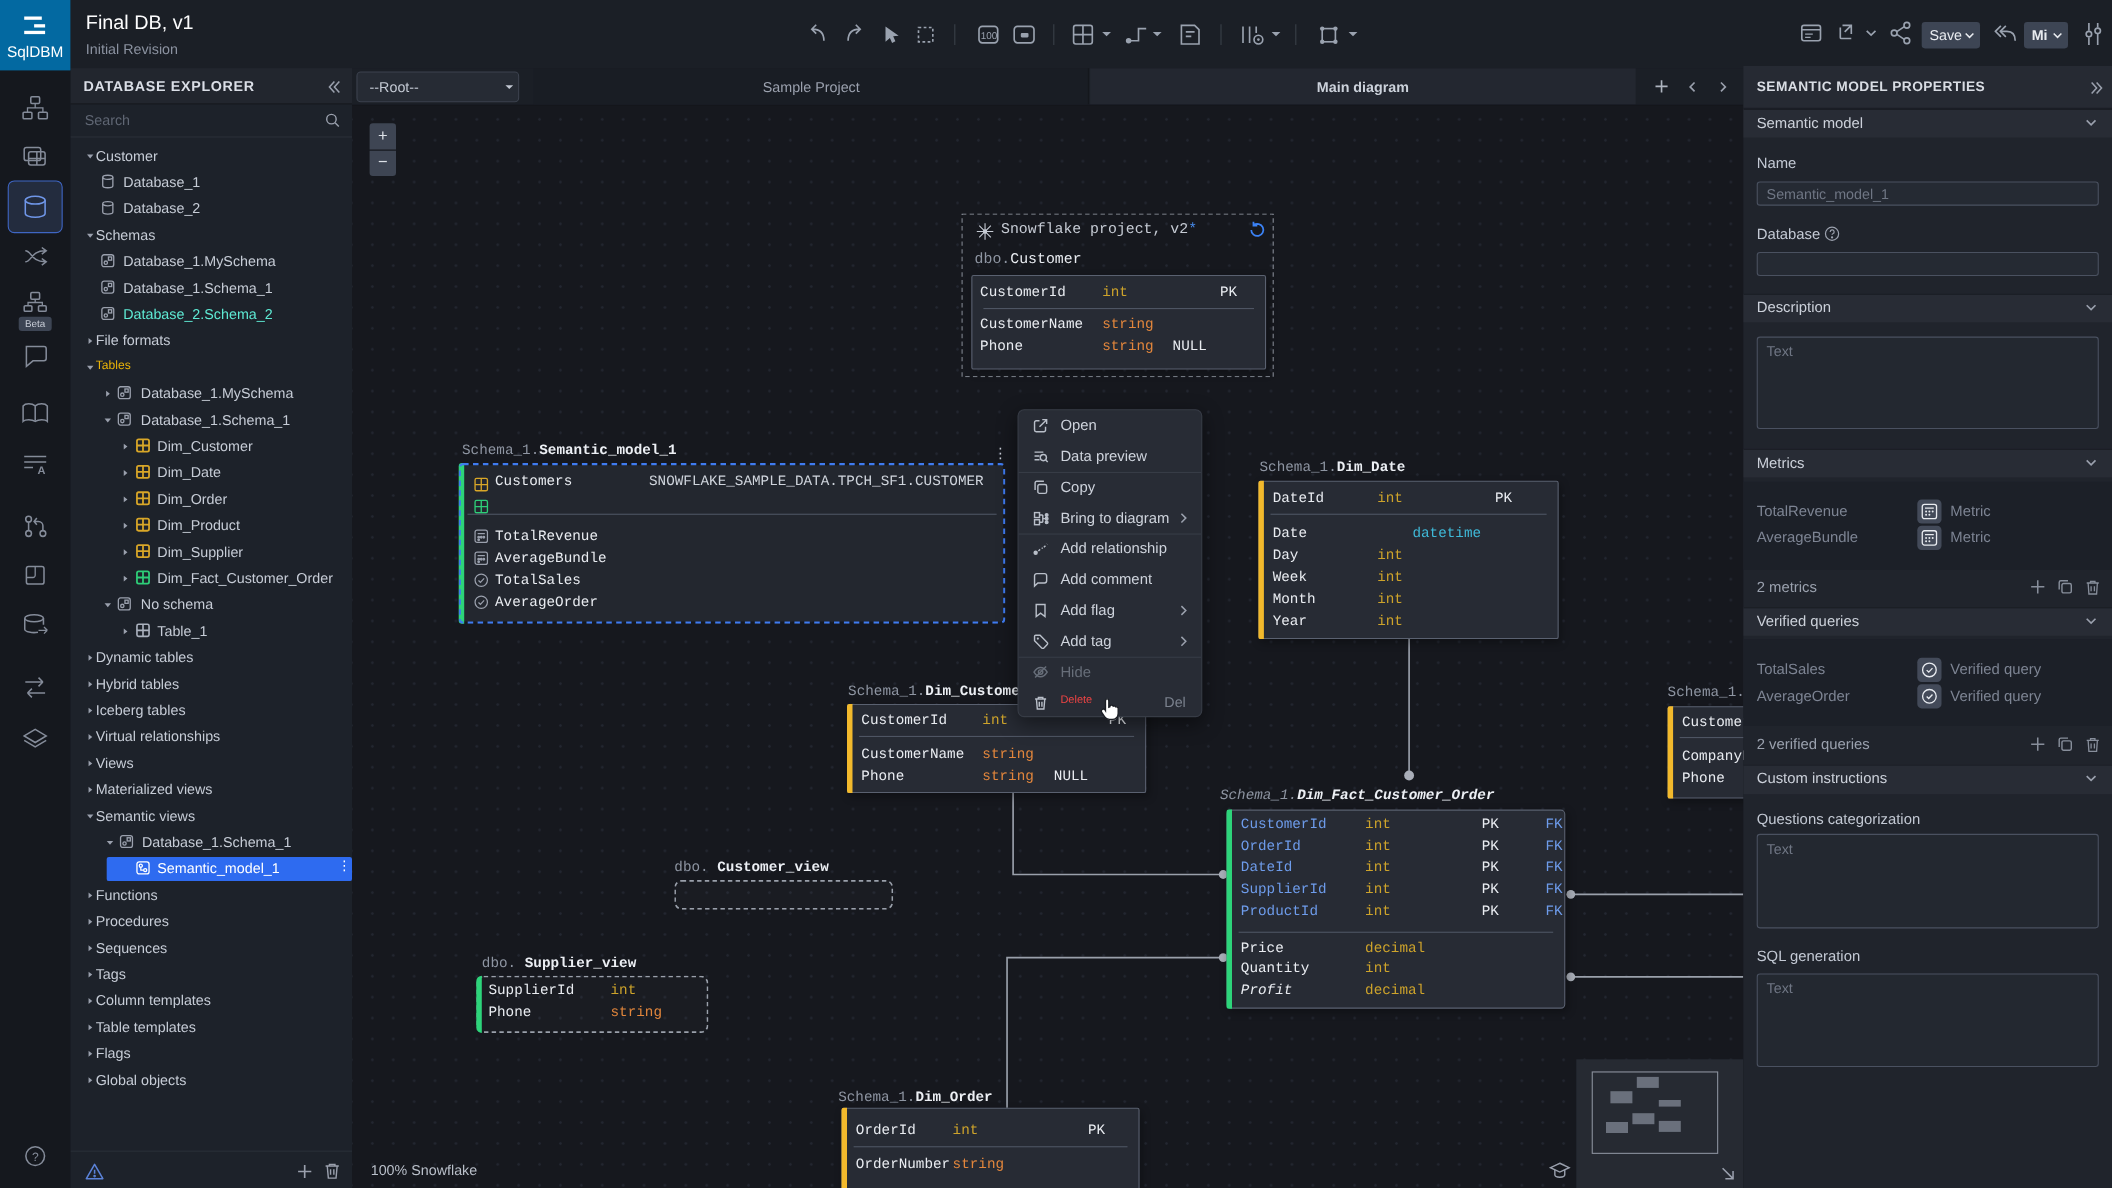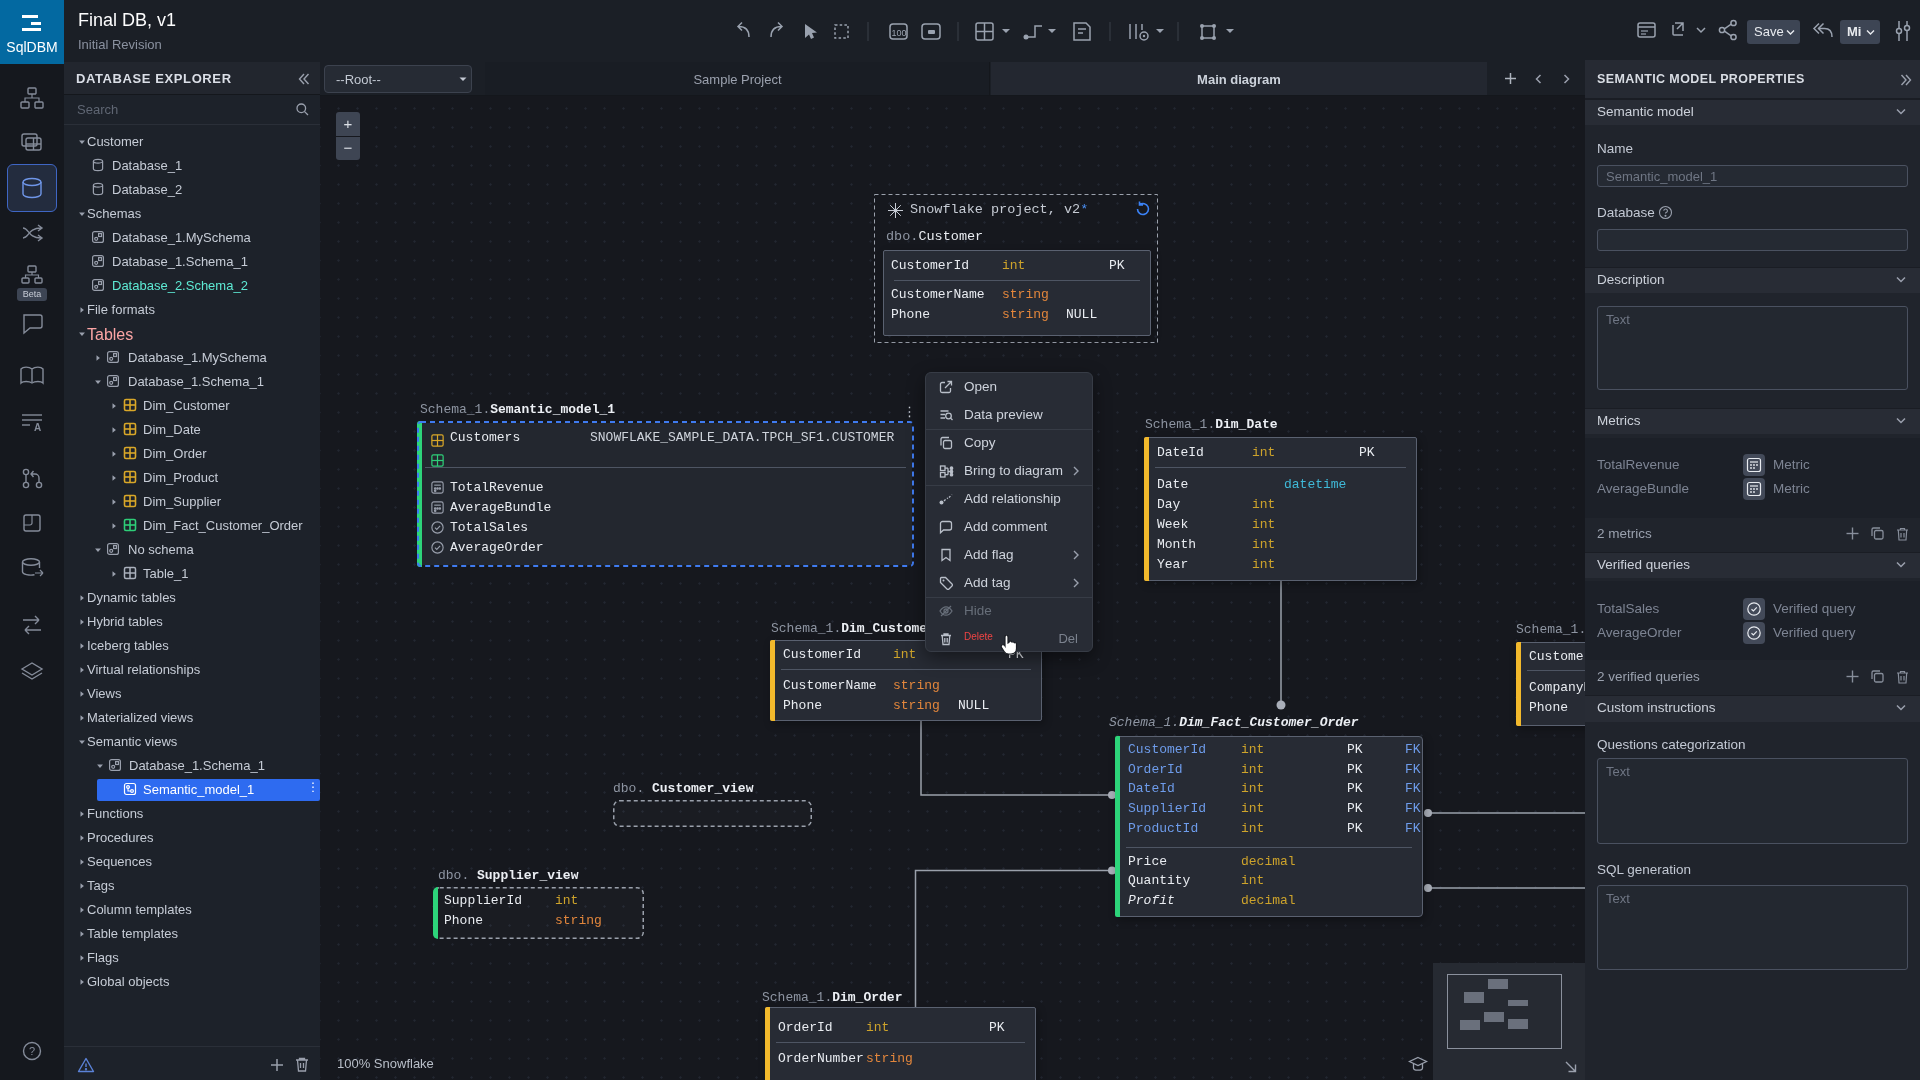--- a/index.html
+++ b/index.html
@@ -227,21 +227,21 @@
       <rect x="8.6" y="4.6" width="2.9" height="2.9"></rect>
     </svg>
  <div class="abs" style="left:48px;top:216px;font-size:13px;color:#5eead4;">Database_2.Schema_2</div>
  <svg class="abs" width="8" height="8" viewBox="0 0 9 9" style="top:244px;left:14px;">
       <path d="M2.8 1.5v6L6.6 4.5z" fill="#9aa0ad"></path>
     </svg>
  <div class="abs" style="left:23px;top:240px;font-size:13px;color:#c6ccd6;">File formats</div>
  <svg class="abs" width="8" height="8" viewBox="0 0 9 9" style="top:268px;left:14px;">
       <path d="M1.2 2.8h6.6L4.5 6.8z" fill="#9aa0ad"></path>
     </svg>
- <div class="abs" style="left:23px;top:264px;font-size:16px;color:#fca5a5;">Tables</div>
+ <div class="abs" style="left:23px;top:264px;font-size:11px;color:#eab308;">Tables</div>
  <svg class="abs" width="8" height="8" viewBox="0 0 9 9" style="top:292px;left:30px;">
       <path d="M2.8 1.5v6L6.6 4.5z" fill="#9aa0ad"></path>
     </svg>
     <svg class="abs" width="16" height="16" viewBox="0 0 16 16" fill="none" stroke="#9aa0ad" stroke-width="1.2" style="top:287px;left:41px;">
       <rect x="2.6" y="2.6" width="10.8" height="10.8" rx="2"></rect>
       <circle cx="6.2" cy="9.8" r="1.5"></circle>
       <rect x="8.6" y="4.6" width="2.9" height="2.9"></rect>
     </svg>
  <div class="abs" style="left:64px;top:288px;font-size:13px;color:#c6ccd6;">Database_1.MySchema</div>
  <svg class="abs" width="8" height="8" viewBox="0 0 9 9" style="top:316px;left:30px;">

